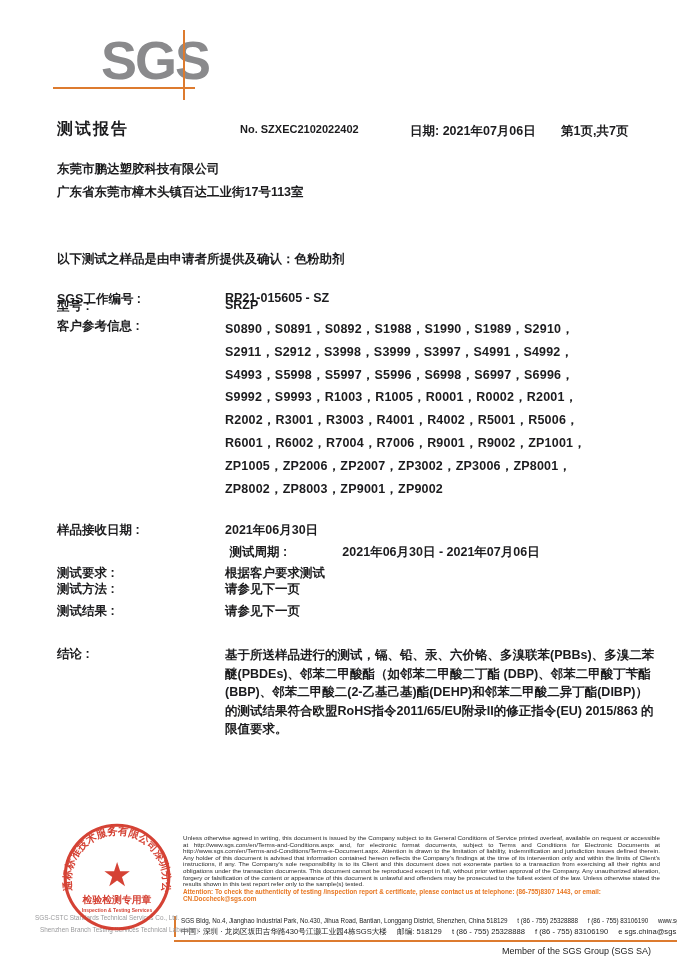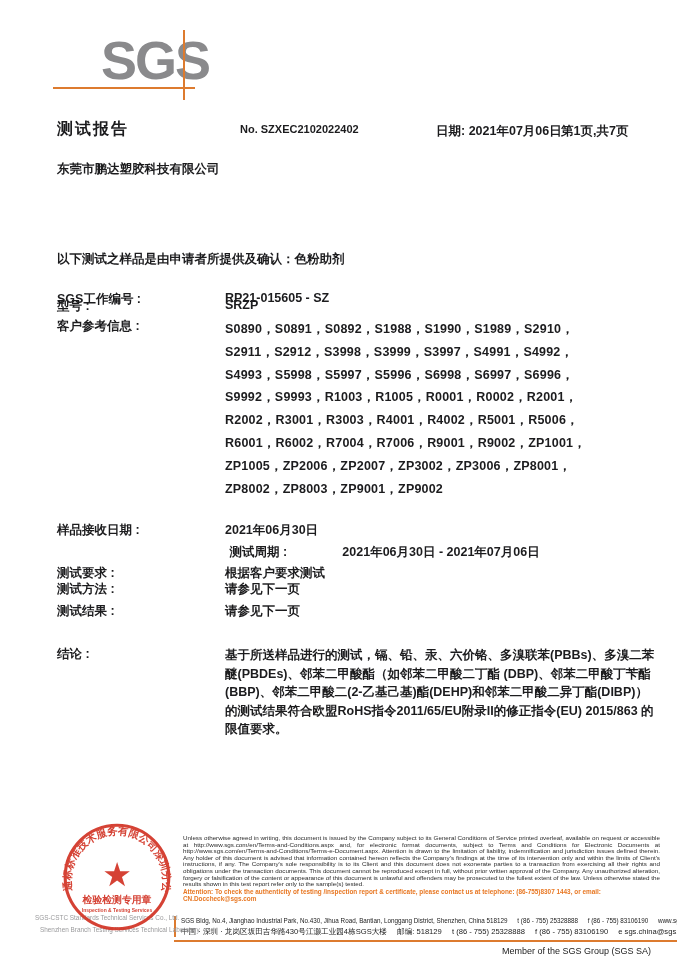--- a/index.html
+++ b/index.html
@@ -9,21 +9,21 @@
   }
   
   .logo-text{
     position:absolute;left:85px;top:33px;
     font-size:54px;font-weight:800;letter-spacing:-2px;color:#8a8a8c;line-height:54px;margin-left:16px;
   }
   .logo-hline{position:absolute;left:53px;top:87px;width:142px;height:2px;background:#dd7b2f;}
   .logo-vline{position:absolute;left:183px;top:30px;width:2px;height:70px;background:#dd7b2f;}
   .doc-title{position:absolute;left:57px;top:119px;font-size:16px;font-weight:700;letter-spacing:2px;}
   .hdr-no{position:absolute;left:240px;top:123px;font-size:11px;font-weight:600;}
-  .hdr-date{position:absolute;left:410px;top:123px;font-size:12.5px;font-weight:600;margin-left:26px;}
+  .hdr-date{position:absolute;left:410px;top:123px;font-size:12.5px;font-weight:600;}
   .hdr-page{position:absolute;left:561px;top:123px;font-size:12.5px;font-weight:600;}
   
   .company{position:absolute;left:57px;top:161px;font-size:12.5px;font-weight:600;}
   .company-addr{position:absolute;left:57px;top:184px;font-size:12.5px;font-weight:600;}
   
   .intro{position:absolute;left:57px;top:251px;font-size:12.5px;font-weight:600;}
   .row{position:absolute;left:57px;right:20px;font-size:12.5px;font-weight:600;}
   .lbl{display:inline-block;width:168px;vertical-align:top;}
   .row.flex{display:flex;}
   .row.flex .lbl{flex:0 0 168px;}
@@ -60,20 +60,21 @@
   <div class="logo-text">SGS</div>
   <div class="logo-hline"></div>
   <div class="logo-vline"></div>
 
   <div class="doc-title">测试报告</div>
   <div class="hdr-no">No. SZXEC2102022402</div>
   <div class="hdr-date">日期: 2021年07月06日</div>
   <div class="hdr-page">第1页,共7页</div>
 
   <div class="company">东莞市鹏达塑胶科技有限公司</div>
+  <div class="company-addr">广东省东莞市樟木头镇百达工业街17号113室</div>
 
   <div class="intro">以下测试之样品是由申请者所提供及确认：色粉助剂</div>
 
   <div class="row r-job">
     <span class="lbl">SGS工作编号 :</span><span class="val">RP21-015605 - SZ</span>
   </div>
   <div class="row r-model">
     <span class="lbl">型号 :</span><span class="val">SRZP</span>
   </div>
 

